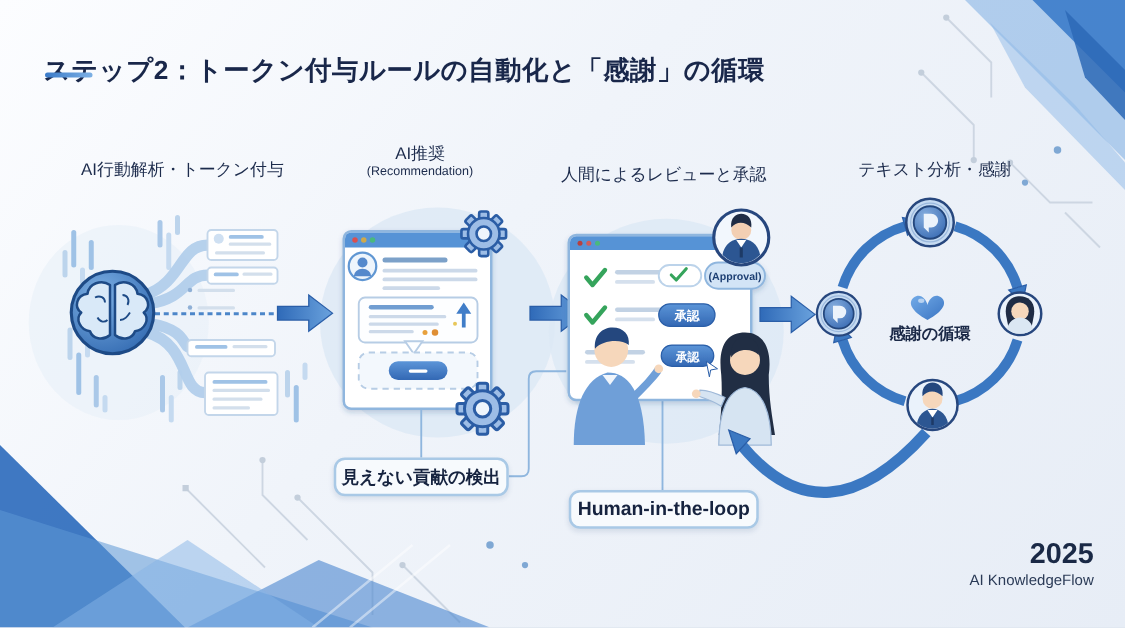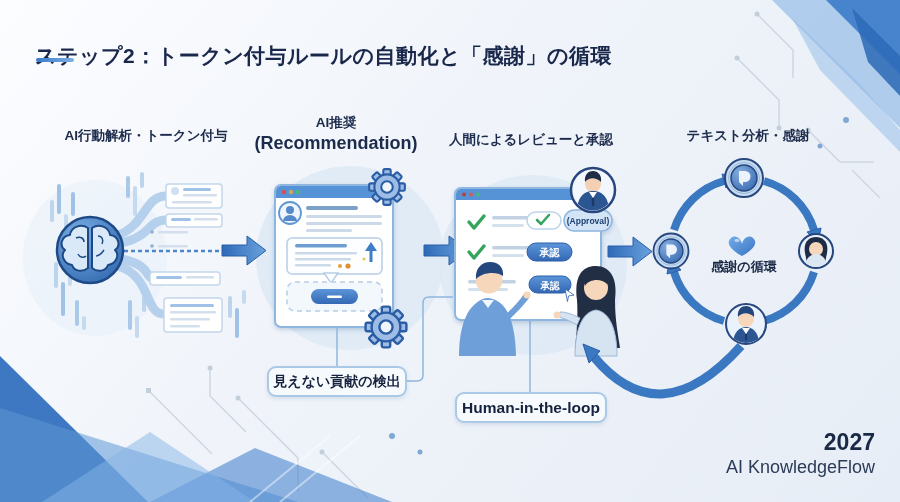--- a/index.html
+++ b/index.html
@@ -12,34 +12,34 @@
   .slide-title{
     position:absolute;left:35px;top:26px;font-size:21px;font-weight:bold;
     color:#19274a;white-space:nowrap;letter-spacing:.5px;margin-top:16px;
   }
   .title-underline{
     position:absolute;left:36px;top:58px;width:38px;height:4px;border-radius:2px;
     background:linear-gradient(90deg,#3a7ac8,#7db0e4);
   }
   .col-head{
     position:absolute;transform:translateX(-50%);text-align:center;
-    font-size:13.5px;font-weight:bold;color:#1c2b4c;white-space:nowrap;line-height:1.25;
+    font-size:13.5px;font-weight:normal;color:#1c2b4c;white-space:nowrap;line-height:1.25;
   }
-  .col-sub{font-size:18px;text-align:right;}
+  .col-sub{font-size:10px;text-align:right;}
   .callout{
     position:absolute;box-sizing:border-box;border:2px solid #a9c9e6;border-radius:9px;
     background:#f7fafd;color:#16233f;font-weight:bold;text-align:center;
     display:flex;align-items:center;justify-content:center;white-space:nowrap;
     box-shadow:0 2px 4px rgba(40,70,120,.12);
   }
   .callout-1{left:267px;top:366px;width:140px;height:31px;font-size:14px;}
   .callout-2{left:455px;top:392px;width:152px;height:31px;font-size:15.5px;}
   .footer{position:absolute;right:25px;top:430px;text-align:right;}
   .footer-year{font-size:23px;font-weight:bold;color:#1a2946;line-height:1.1;}
-  .footer-brand{font-size:18px;color:#2b3b57;margin-top:2px;}
+  .footer-brand{font-size:12px;color:#2b3b57;margin-top:2px;}
   svg text{font-family:"Liberation Sans","DejaVu Sans",sans-serif;}
 </style>
 </head>
 <body>
 
 <div class="canvas">
 
   <svg class="layer" width="900" height="502" viewBox="0 0 900 502">
     <defs>
       <linearGradient id="gradArrow" x1="0" y1="0" x2="1" y2="0">
@@ -413,16 +413,16 @@
     <div>AI推奨</div>
     <div class="col-sub">(Recommendation)</div>
   </div>
   <div class="col-head" style="left:531px;top:132px;">人間によるレビューと承認</div>
   <div class="col-head" style="left:748px;top:128px;">テキスト分析・感謝</div>
 
   <div class="callout callout-1">見えない貢献の検出</div>
   <div class="callout callout-2">Human-in-the-loop</div>
 
   <div class="footer">
-    <div class="footer-year">2027</div>
+    <div class="footer-year">2025</div>
     <div class="footer-brand">AI KnowledgeFlow</div>
   </div>
 </div>
 
 </body></html>

